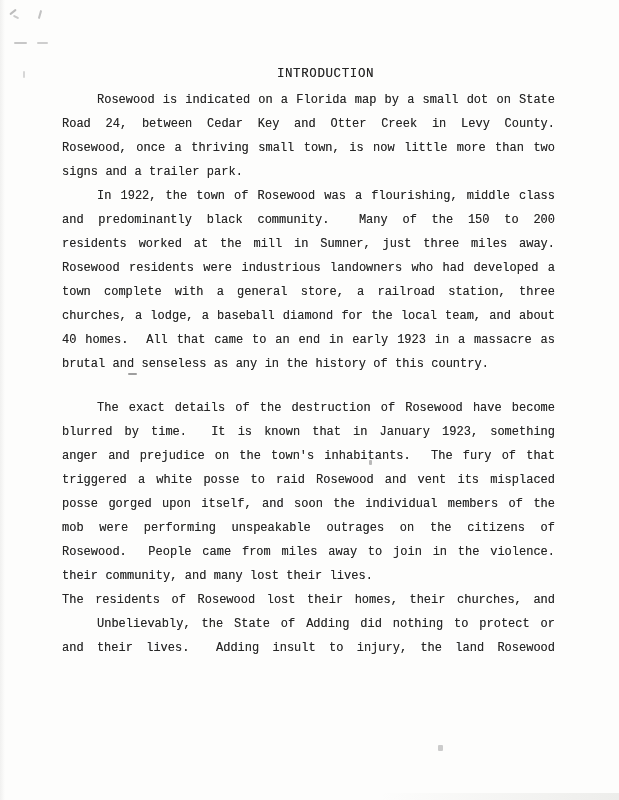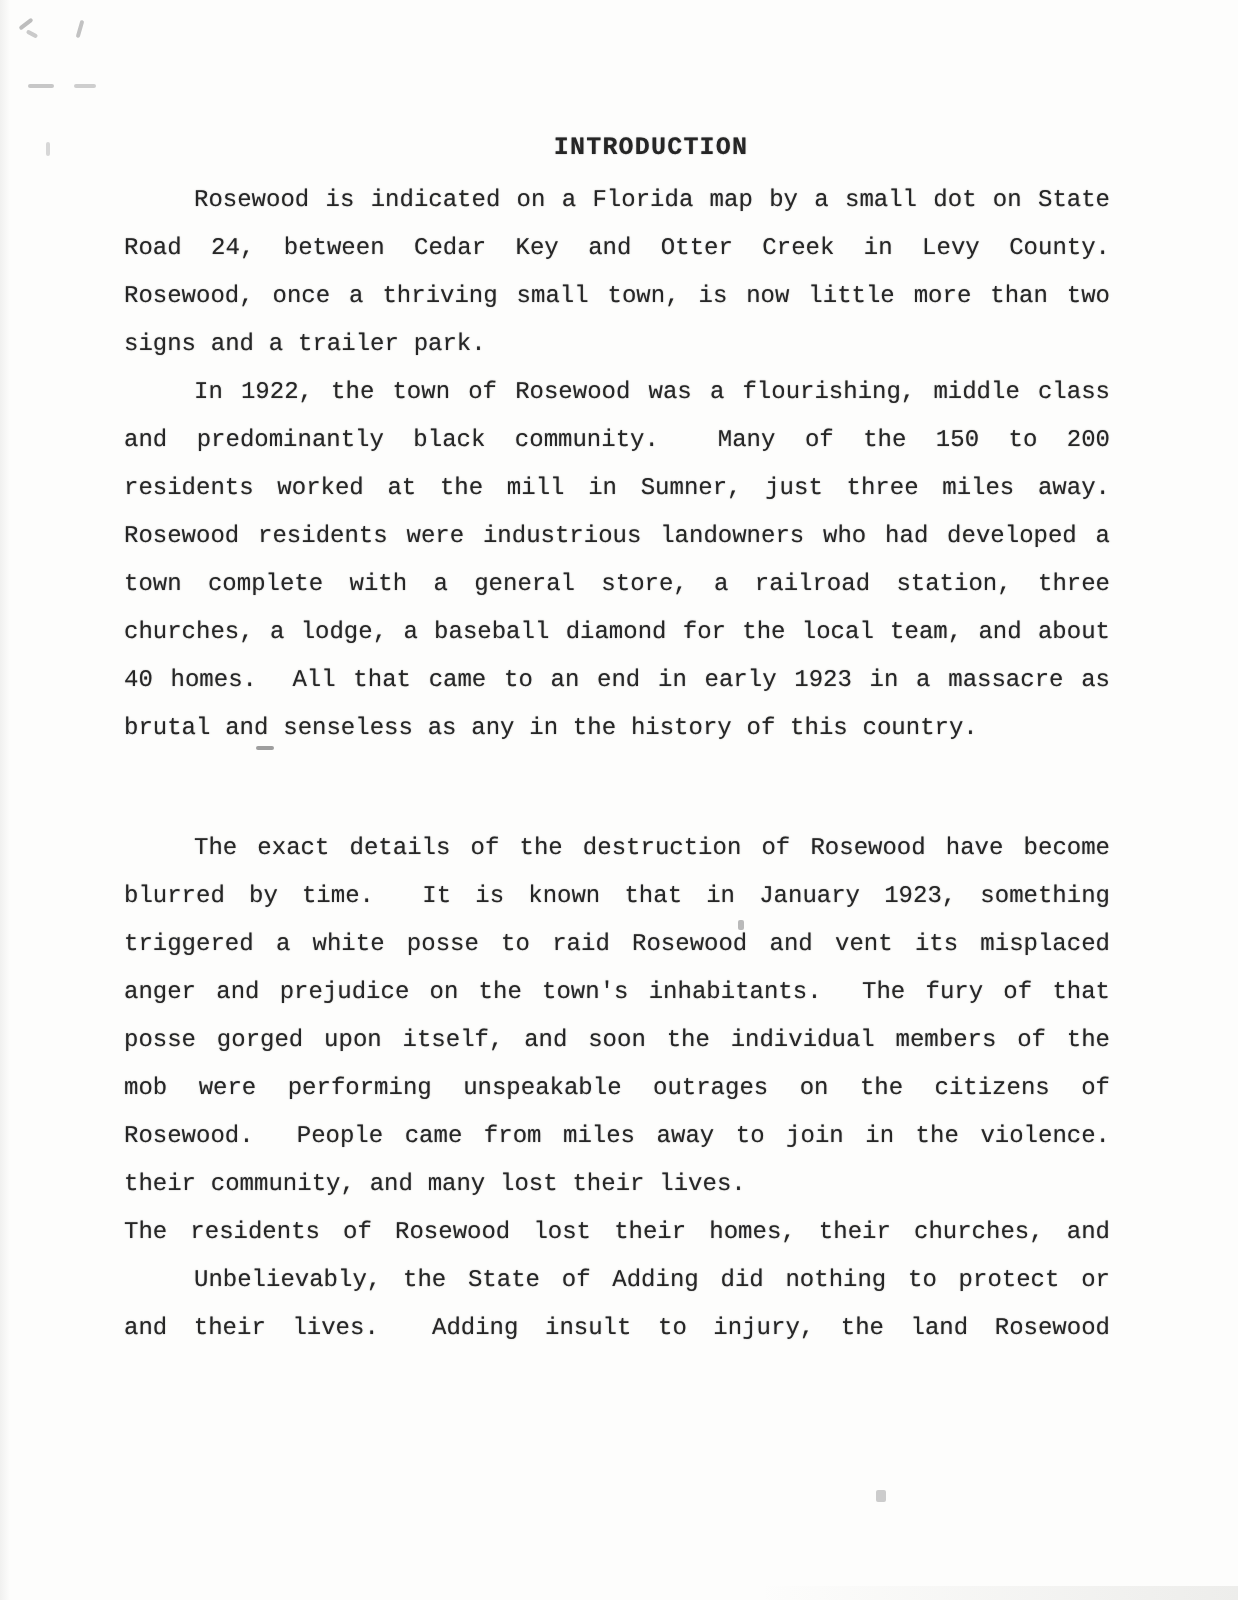--- a/index.html
+++ b/index.html
@@ -20,37 +20,37 @@
   }
   .content {
     position: absolute;
     left: 62px;
     top: 62px;
     width: 493px;
   }
   .title {
     margin: 0 0 2px 0;
     font-size: 12.5px;
-    font-weight: bold;
+    font-weight: normal;
     line-height: 24px;
     text-align: center;
     letter-spacing: 0.6px;
     transform: translateX(17px);
     text-shadow: 0 0 0.6px rgba(30,30,30,0.55);
   }
   .line {
     line-height: 24px;
     text-align: justify;
     text-align-last: justify;
     text-shadow: 0 0 0.6px rgba(30,30,30,0.5);
     word-spacing: 0.2px;
   }
   .line.first { padding-left: 35px; }
   .line.lastline { text-align-last: left; }
-  .paragraph.spaced { margin-top: 36px; }
+  .paragraph.spaced { margin-top: 20px; }
 
   
   .mark {
     position: absolute;
     background: #c4c4c4;
     border-radius: 1px;
   }
   .m1 { top: 11px; left: 9px;  width: 8px;  height: 2px; background:#bdbdbd; transform: rotate(-38deg); }
   .m2 { top: 16px; left: 13px; width: 6px;  height: 2px; background:#cacaca; transform: rotate(28deg); }
   .m3 { top: 10px; left: 39px; width: 2px;  height: 9px; background:#c2c2c2; transform: rotate(16deg); }
@@ -106,22 +106,22 @@
           <div class="line">residents worked at the mill in Sumner, just three miles away.</div>
           <div class="line">Rosewood residents were industrious landowners who had developed a</div>
           <div class="line">town complete with a general store, a railroad station, three</div>
           <div class="line">churches, a lodge, a baseball diamond for the local team, and about</div>
           <div class="line">40 homes.&nbsp; All that came to an end in early 1923 in a massacre as</div>
           <div class="line lastline">brutal and senseless as any in the history of this country.</div>
         </div>
         <div class="paragraph spaced">
           <div class="line first">The exact details of the destruction of Rosewood have become</div>
           <div class="line">blurred by time.&nbsp; It is known that in January 1923, something</div>
+          <div class="line">anger and prejudice on the town's inhabitants.&nbsp; The fury of that</div>
           <div class="line">triggered a white posse to raid Rosewood and vent its misplaced</div>
-          <div class="line">anger and prejudice on the town's inhabitants.&nbsp; The fury of that</div>
           <div class="line">posse gorged upon itself, and soon the individual members of the</div>
           <div class="line">mob were performing unspeakable outrages on the citizens of</div>
           <div class="line">Rosewood.&nbsp; People came from miles away to join in the violence.</div>
           <div class="line lastline">their community, and many lost their lives.</div>
           <div class="line">The residents of Rosewood lost their homes, their churches, and</div>
         </div>
         <div class="paragraph">
           <div class="line first">Unbelievably, the State of Adding did nothing to protect or</div>
           <div class="line">and their lives.&nbsp; Adding insult to injury, the land Rosewood</div>
         </div>

